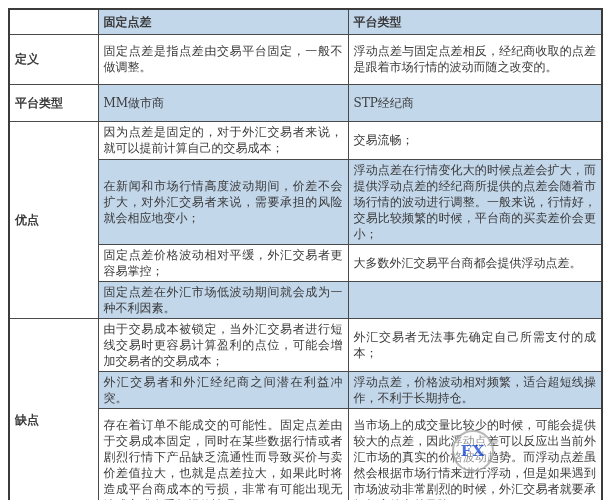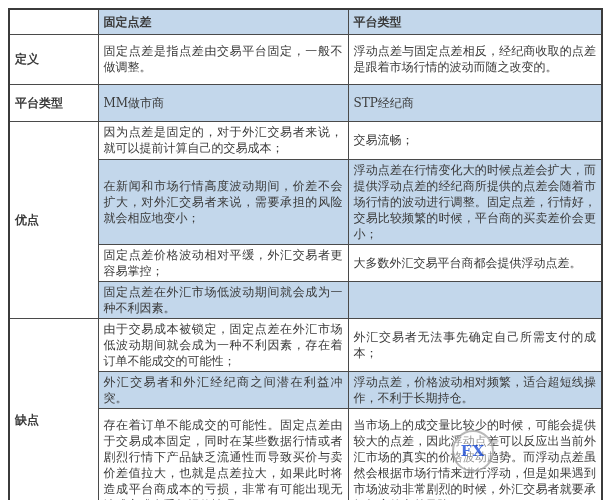--- a/index.html
+++ b/index.html
@@ -75,34 +75,34 @@
     <td class="blue">STP经纪商</td>
   </tr>
 
   <tr style="height:38px" class="group-start">
     <td class="label-cell" rowspan="4">优点</td>
     <td>因为点差是固定的，对于外汇交易者来说，就可以提前计算自己的交易成本；</td>
     <td>交易流畅；</td>
   </tr>
   <tr style="height:83px" class="sub">
     <td class="blue">在新闻和市场行情高度波动期间，价差不会扩大，对外汇交易者来说，需要承担的风险就会相应地变小；</td>
-    <td class="blue">浮动点差在行情变化大的时候点差会扩大，而提供浮动点差的经纪商所提供的点差会随着市场行情的波动进行调整。固定点差，行情好，交易比较频繁的时候，平台商的买卖差价会更小；</td>
+    <td class="blue">浮动点差在行情变化大的时候点差会扩大，而提供浮动点差的经纪商所提供的点差会随着市场行情的波动进行调整。一般来说，行情好，交易比较频繁的时候，平台商的买卖差价会更小；</td>
   </tr>
   <tr style="height:32px" class="sub">
     <td>固定点差价格波动相对平缓，外汇交易者更容易掌控；</td>
     <td>大多数外汇交易平台商都会提供浮动点差。</td>
   </tr>
   <tr style="height:32px" class="sub">
     <td class="blue">固定点差在外汇市场低波动期间就会成为一种不利因素。</td>
     <td class="blue"></td>
   </tr>
 
   <tr style="height:52px" class="group-start">
     <td class="label-cell" rowspan="3">缺点</td>
-    <td>由于交易成本被锁定，固定点差在外汇市场低波动期间就会成为一种不利因素，存在着订单不能成交的可能性；</td>
+    <td>由于交易成本被锁定，当外汇交易者进行短线交易时更容易计算盈利的点位，可能会增加交易者的交易成本；</td>
     <td>外汇交易者无法事先确定自己所需支付的成本；</td>
   </tr>
   <tr style="height:30px" class="sub">
     <td class="blue">外汇交易者和外汇经纪商之间潜在利益冲突。</td>
     <td class="blue">浮动点差，价格波动相对频繁，适合超短线操作，不利于长期持仓。</td>
   </tr>
   <tr style="height:115px" class="sub">
     <td>存在着订单不能成交的可能性。固定点差由于交易成本固定，同时在某些数据行情或者剧烈行情下产品缺乏流通性而导致买价与卖价差值拉大，也就是点差拉大，如果此时将造成平台商成本的亏损，非常有可能出现无法成交或者重复报价情况；</td>
     <td>当市场上的成交量比较少的时候，可能会提供较大的点差，因此浮动点差可以反应出当前外汇市场的真实的价格波动趋势。而浮动点差虽然会根据市场行情来进行浮动，但是如果遇到市场波动非常剧烈的时候，外汇交易者就要承担相应的点差风险。</td>
   </tr>

